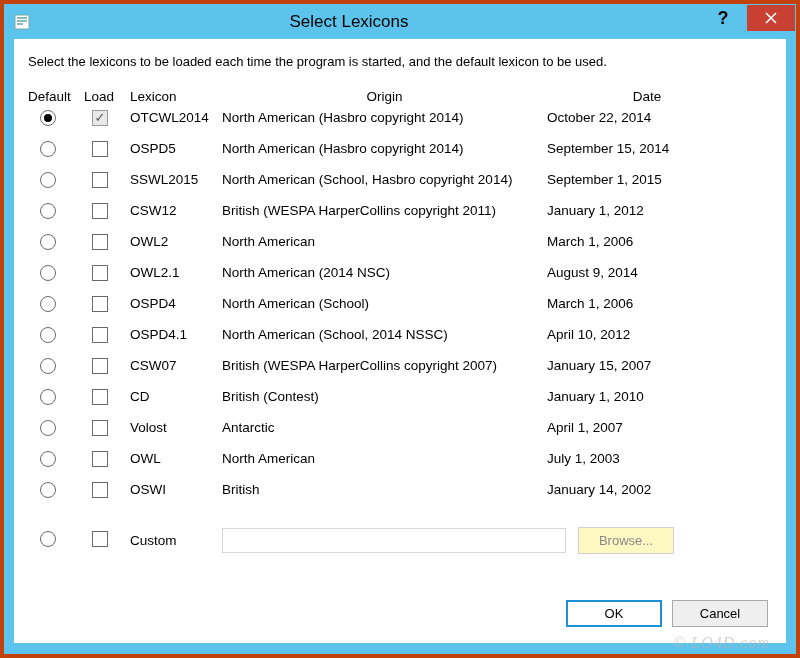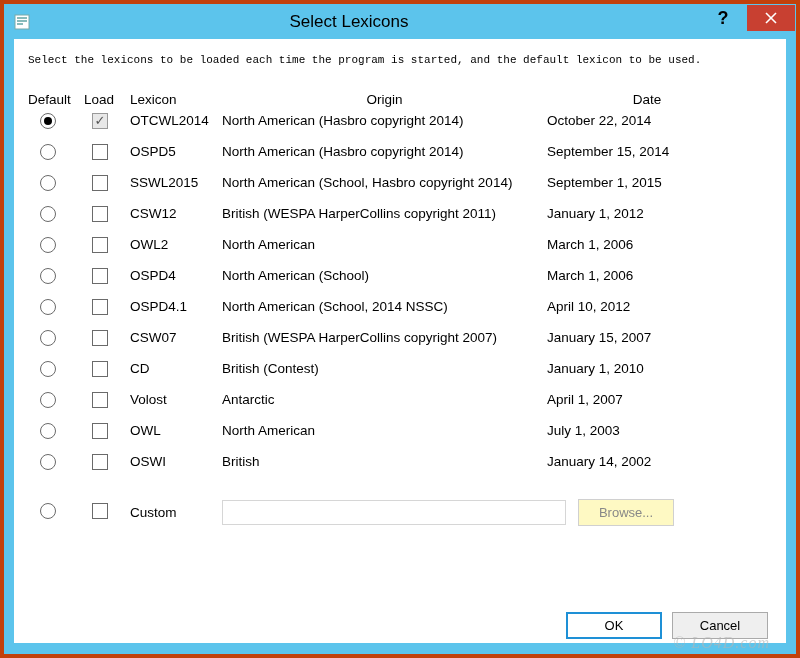--- a/index.html
+++ b/index.html
@@ -70,25 +70,24 @@
   font-size: 15px;
 }
 .dialog-body {
   background: #fff;
   margin: 0 9px 9px 9px;
   padding: 14px 14px 16px 14px;
   height: 604px;
   position: relative;
 }
 .instructions {
-  font-size: 11px;
+  font-size: 13px;
   color: #000;
-  margin-bottom: 24px;
+  margin-bottom: 18px;
   line-height: 1.35;
-  font-family: Liberation Mono, monospace;
 }
 .column-headers {
   display: flex;
   font-size: 13.5px;
   margin-bottom: 6px;
 }
 .col-default { width: 56px; }
 .col-load { width: 46px; }
 .col-lexicon { width: 92px; }
 .col-origin { width: 325px; text-align: center; }
@@ -175,21 +174,21 @@
   height: 27px;
   background: #fef9c3;
   border: 1px solid #d0d0d0;
   color: #888;
   font-size: 13px;
   cursor: pointer;
   font-family: Liberation Sans, sans-serif;
 }
 .dialog-buttons {
   position: absolute;
-  bottom: 4px;
+  bottom: 16px;
   right: 18px;
   display: flex;
   gap: 10px;
 }
 .btn {
   width: 96px;
   height: 27px;
   border: 1px solid #aaa;
   background: #efefef;
   font-size: 13px;
@@ -282,20 +281,27 @@
         <div class="row">
           <div class="radio-cell"><span class="radio"></span></div>
           <div class="check-cell"><span class="checkbox"></span></div>
           <div class="lexicon-cell">OWL2</div>
           <div class="origin-cell">North American</div>
           <div class="date-cell">March 1, 2006</div>
         </div>
         <div class="row">
           <div class="radio-cell"><span class="radio"></span></div>
           <div class="check-cell"><span class="checkbox"></span></div>
+          <div class="lexicon-cell">OWL2.1</div>
+          <div class="origin-cell">North American (2014 NSC)</div>
+          <div class="date-cell">August 9, 2014</div>
+        </div>
+        <div class="row">
+          <div class="radio-cell"><span class="radio"></span></div>
+          <div class="check-cell"><span class="checkbox"></span></div>
           <div class="lexicon-cell">OSPD4</div>
           <div class="origin-cell">North American (School)</div>
           <div class="date-cell">March 1, 2006</div>
         </div>
         <div class="row">
           <div class="radio-cell"><span class="radio"></span></div>
           <div class="check-cell"><span class="checkbox"></span></div>
           <div class="lexicon-cell">OSPD4.1</div>
           <div class="origin-cell">North American (School, 2014 NSSC)</div>
           <div class="date-cell">April 10, 2012</div>

